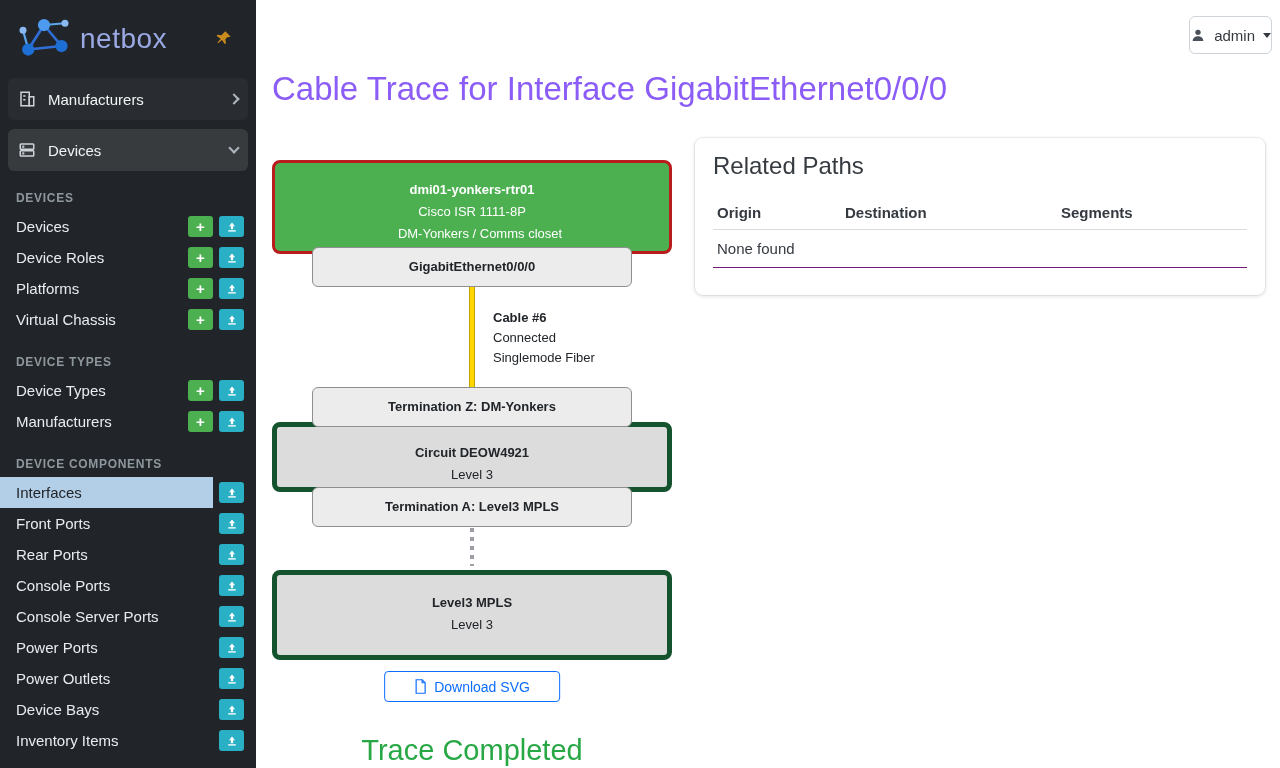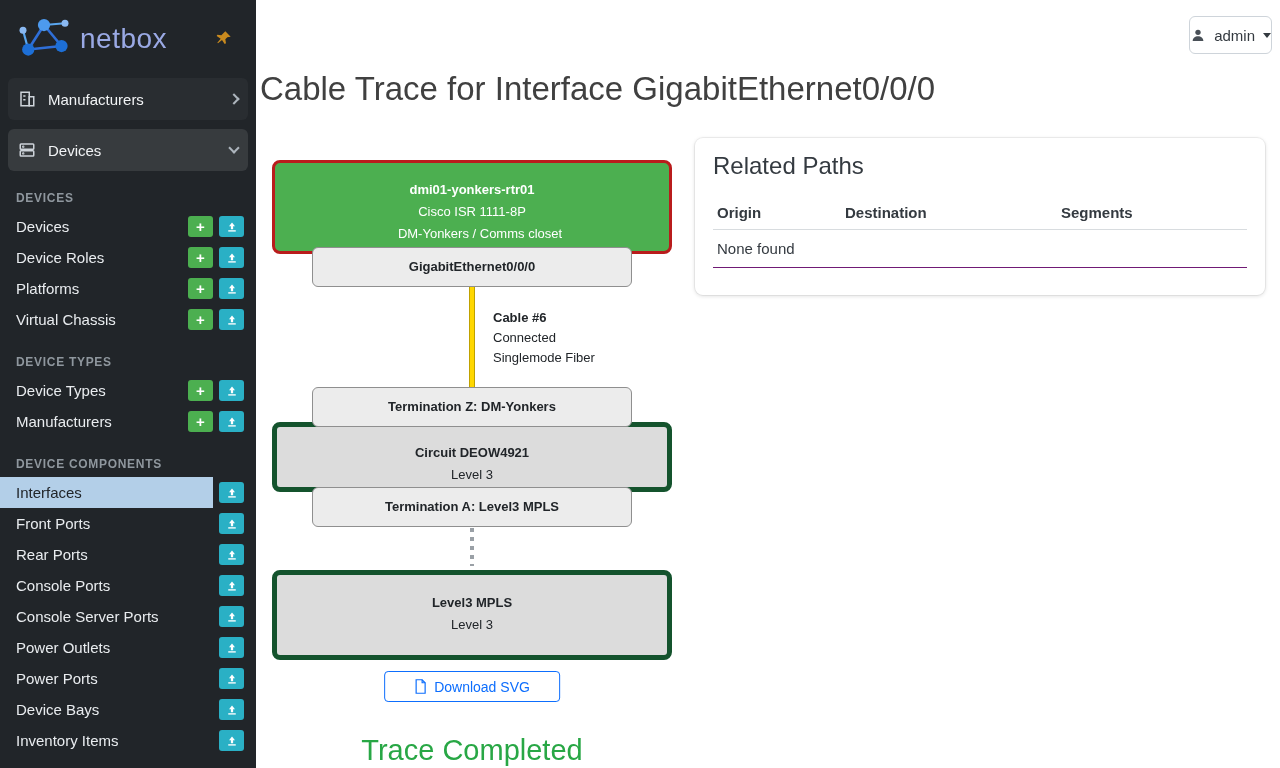--- a/index.html
+++ b/index.html
@@ -47,22 +47,22 @@
   .filter-btn { width:42px; height:38px; border:1px solid #ced4da; border-left:none;
     background:#e9ecef; display:flex; align-items:center; justify-content:center; cursor:pointer; }
   .search-btn { width:41px; height:38px; border:1px solid #0d6efd; background:#0d6efd;
     border-radius:0 6px 6px 0; display:flex; align-items:center; justify-content:center; cursor:pointer; }
   .user-menu { position:absolute; right:8px; top:16px; height:38px; display:flex;
     align-items:center; gap:8px; padding:0 0; border:1px solid #ced4da; border-radius:6px;
     background:#fff; font-size:15px; color:#343a40; cursor:pointer; }
   .caret-down { width:0; height:0; border-left:4px solid transparent;
     border-right:4px solid transparent; border-top:5px solid #343a40; }
 
-  .page-title { position:absolute; left:4px; top:70px; margin:0; font-size:33px;
-    font-weight:400; color:#404040; white-space:nowrap; }
+  .page-title { position:absolute; left:16px; top:70px; margin:0; font-size:33px;
+    font-weight:400; color:#8b5cf6; white-space:nowrap; }
 
   
   .tbox { position:absolute; text-align:center; color:#212529; }
   .node-device { left:16px; top:160px; width:400px; height:94px; background:#4caf50;
     border:3px solid #b91c1c; border-radius:8px; color:#fff; padding-top:19px; z-index:1; }
   .node-device .t1 { font-weight:700; font-size:13px; margin-bottom:7px; }
   .node-device .t2 { font-size:13px; margin-bottom:7px; }
   .node-device .t3 { font-size:13px;padding-left:16px; }
   .term-box { width:320px; height:40px; background:#ececec; border:1px solid #8f8f8f;
     border-radius:6px; font-size:13px; font-weight:700; line-height:38px; z-index:3; }
@@ -256,30 +256,30 @@
   <div class="item">
     <div class="item-label">Console Server Ports</div>
     <span class="mini-btn btn-import">
       <svg width="12" height="12" viewBox="0 0 16 16">
           <path d="M8 2 L12 7 H9.5 V11 H6.5 V7 H4 Z" fill="#fff"></path>
           <rect x="3" y="12.3" width="10" height="1.8" fill="#fff"></rect>
         </svg>
     </span>
   </div>
   <div class="item">
+    <div class="item-label">Power Ports</div>
+    <span class="mini-btn btn-import">
+      <svg width="12" height="12" viewBox="0 0 16 16">
+          <path d="M8 2 L12 7 H9.5 V11 H6.5 V7 H4 Z" fill="#fff"></path>
+          <rect x="3" y="12.3" width="10" height="1.8" fill="#fff"></rect>
+        </svg>
+    </span>
+  </div>
+  <div class="item">
     <div class="item-label">Power Outlets</div>
-    <span class="mini-btn btn-import">
-      <svg width="12" height="12" viewBox="0 0 16 16">
-          <path d="M8 2 L12 7 H9.5 V11 H6.5 V7 H4 Z" fill="#fff"></path>
-          <rect x="3" y="12.3" width="10" height="1.8" fill="#fff"></rect>
-        </svg>
-    </span>
-  </div>
-  <div class="item">
-    <div class="item-label">Power Ports</div>
     <span class="mini-btn btn-import">
       <svg width="12" height="12" viewBox="0 0 16 16">
           <path d="M8 2 L12 7 H9.5 V11 H6.5 V7 H4 Z" fill="#fff"></path>
           <rect x="3" y="12.3" width="10" height="1.8" fill="#fff"></rect>
         </svg>
     </span>
   </div>
   <div class="item">
     <div class="item-label">Device Bays</div>
     <span class="mini-btn btn-import">

